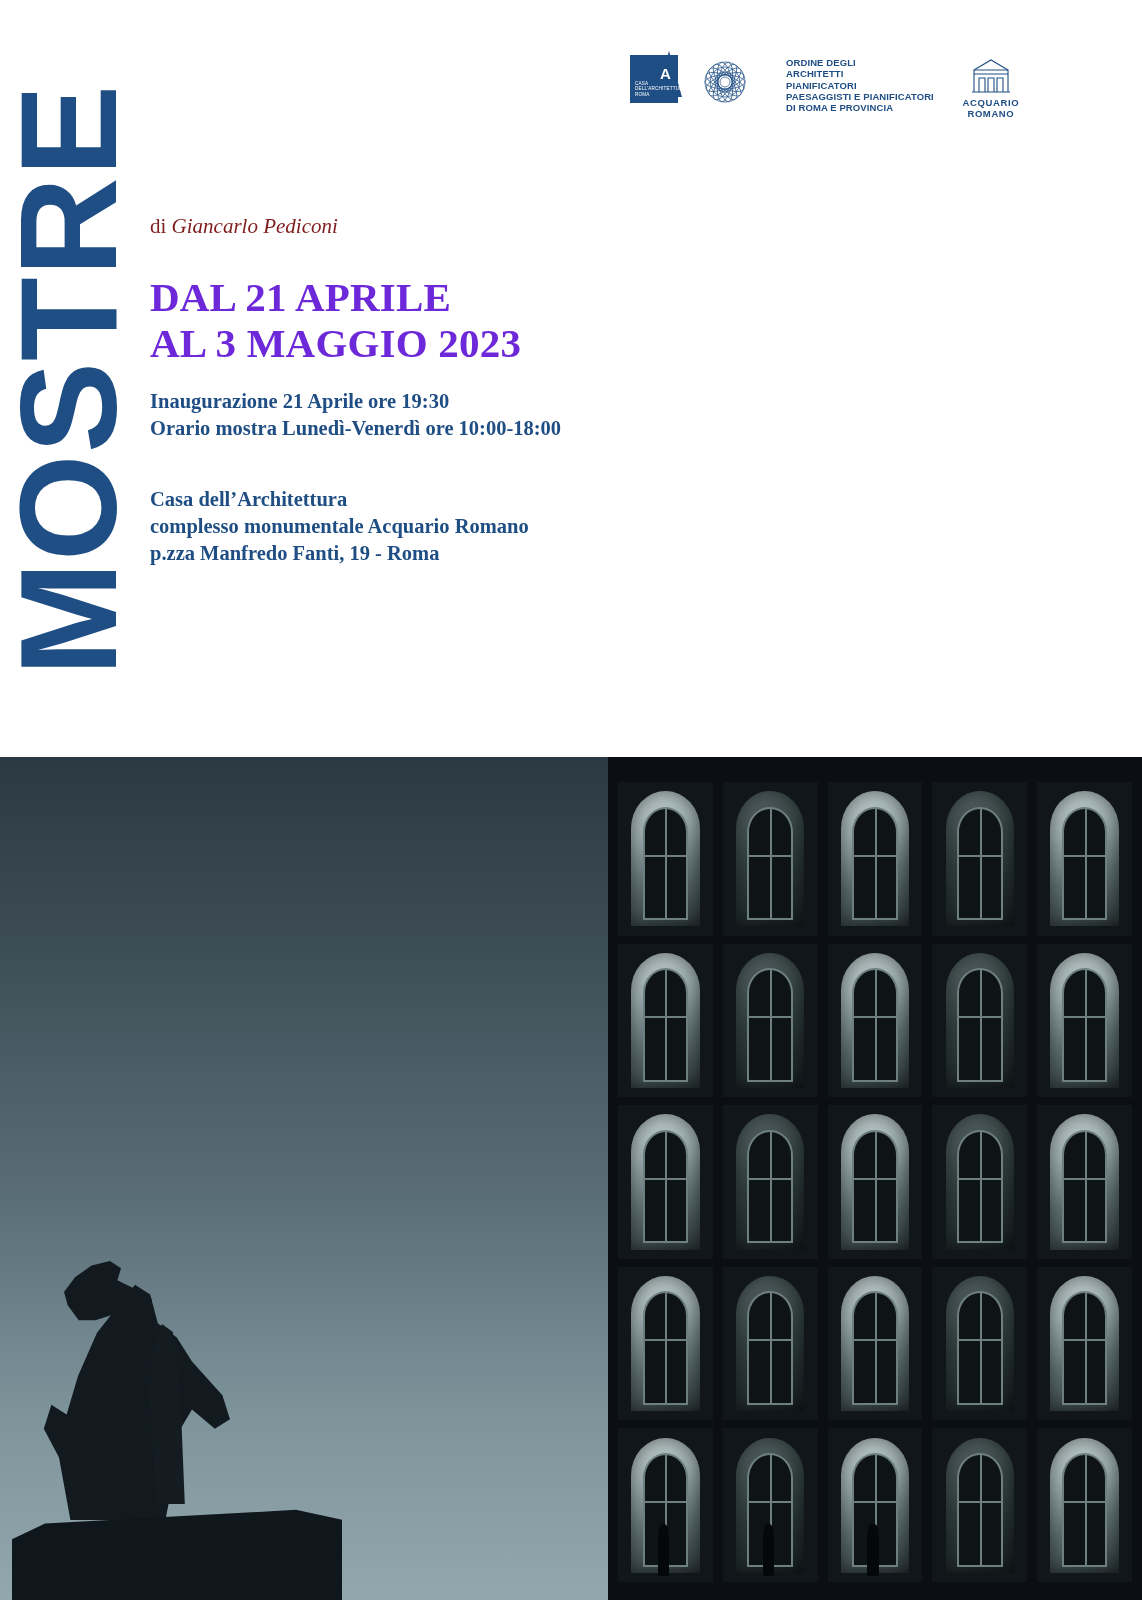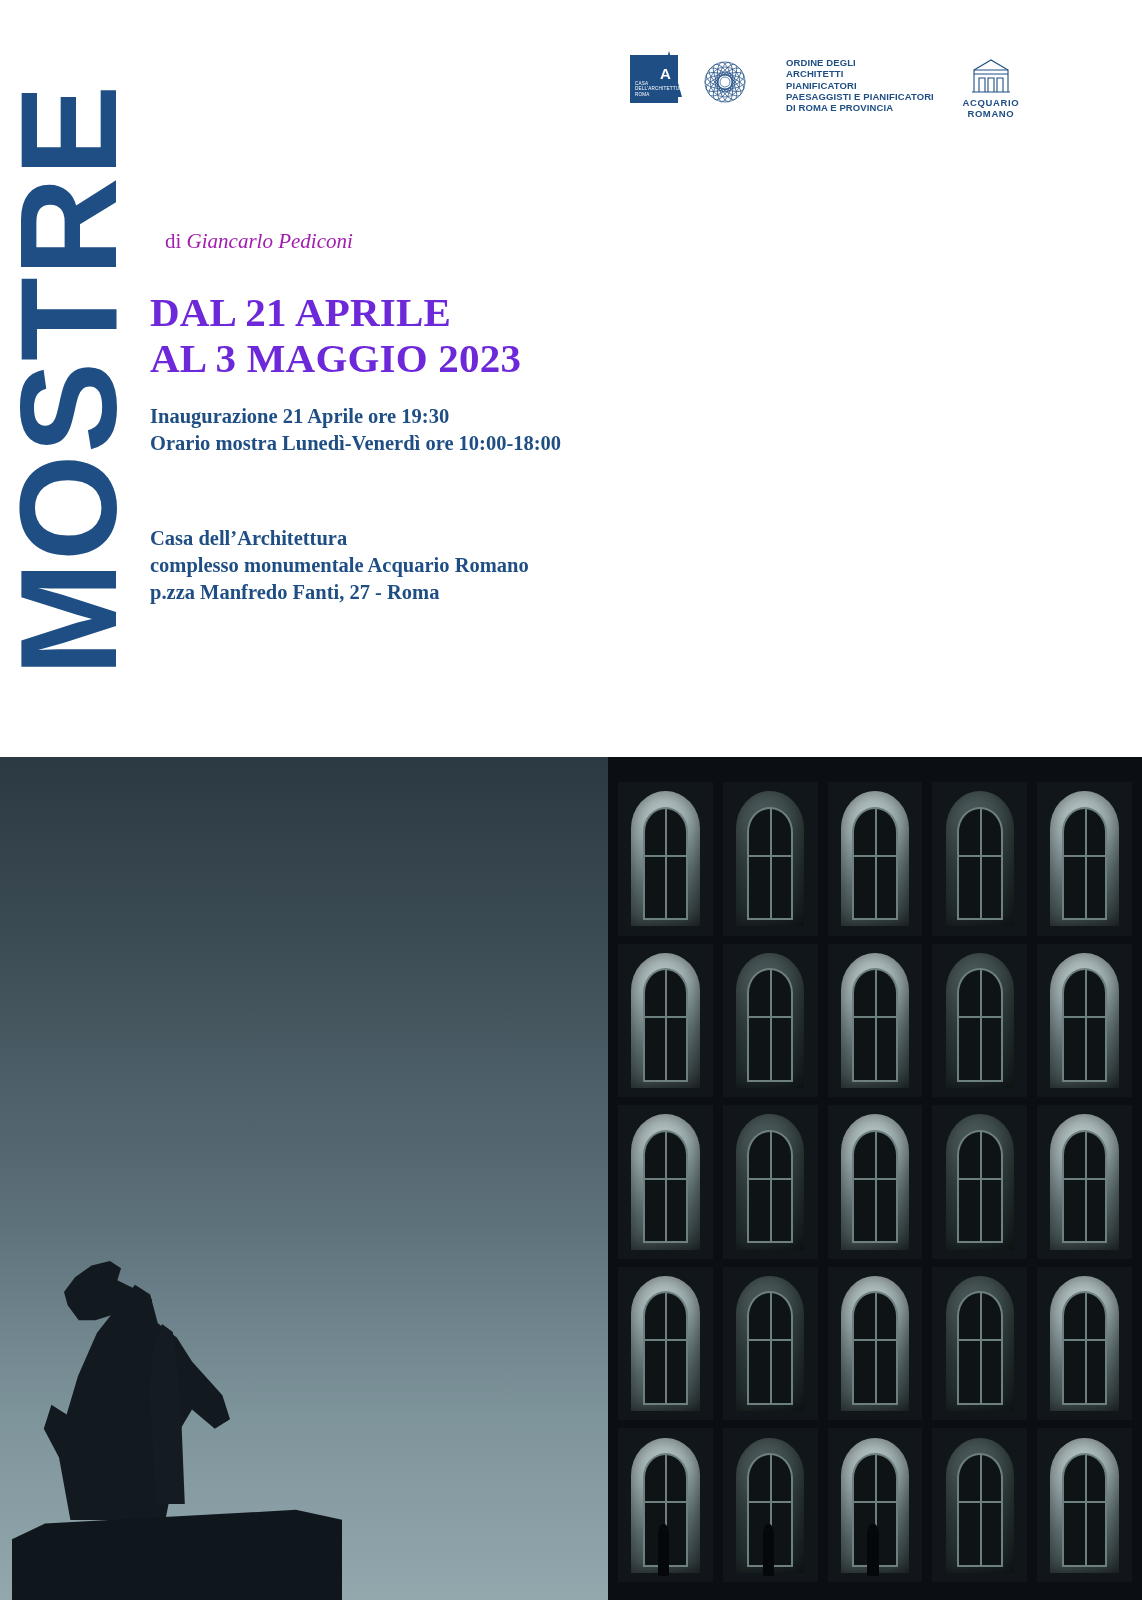--- a/index.html
+++ b/index.html
@@ -146,22 +146,22 @@
     font-family: "Liberation Serif", serif;
     font-size: 25px;
     line-height: 32px;
     color: #1f4e84;
     margin: 4px 0 0 0;
   }
   .author-line {
     font-family: "Liberation Serif", serif;
     font-size: 21px;
     line-height: 28px;
-    color: #a21caf;
-    margin: 15px;
+    color: #7f1d1d;
+    margin: 0;
   }
   .author-line .name {
     font-style: italic;
   }
 
   .dates {
     margin-top: 34px;
     font-family: "Liberation Serif", serif;
     font-weight: bold;
     font-size: 41px;
@@ -171,21 +171,21 @@
   }
   .times {
     margin-top: 22px;
     font-family: "Liberation Serif", serif;
     font-weight: bold;
     font-size: 20.5px;
     line-height: 27px;
     color: #1f4e84;
   }
   .venue {
-    margin-top: 68px;
+    margin-top: 44px;
     font-family: "Liberation Serif", serif;
     font-weight: bold;
     font-size: 20.5px;
     line-height: 27px;
     color: #1f4e84;
   }
 
   
   .photo {
     position: absolute;
@@ -403,21 +403,21 @@
   </div>
 
   <div class="times">
     <div>Inaugurazione 21 Aprile ore 19:30</div>
     <div>Orario mostra Lunedì-Venerdì ore 10:00-18:00</div>
   </div>
 
   <div class="venue">
     <div>Casa dell’Architettura</div>
     <div>complesso monumentale Acquario Romano</div>
-    <div>p.zza Manfredo Fanti, 27 - Roma</div>
+    <div>p.zza Manfredo Fanti, 19 - Roma</div>
   </div>
 </div>
 
 <div class="photo">
   <div class="photo-sky"></div>
 
   <div class="statue">
     <div class="horse-head"></div>
     <div class="body"></div>
     <div class="figure"></div>

